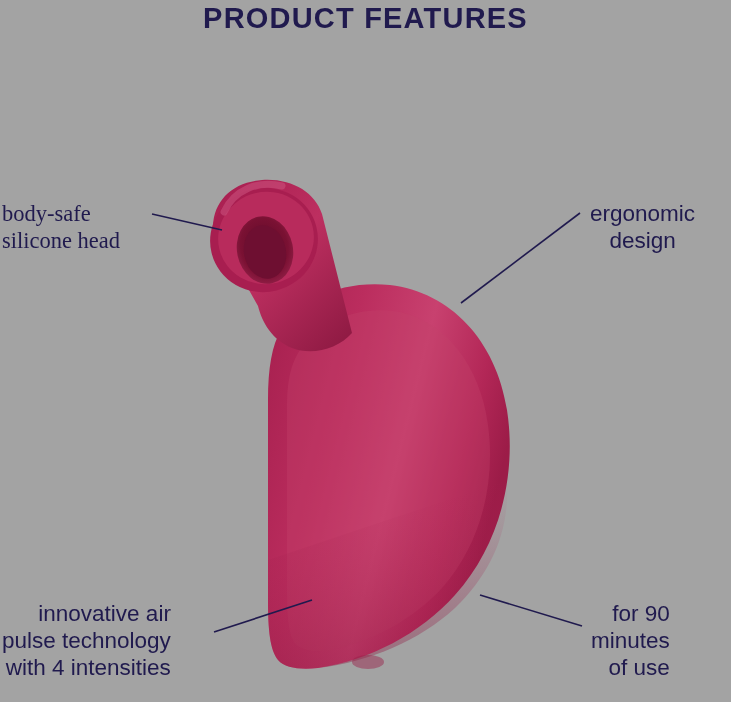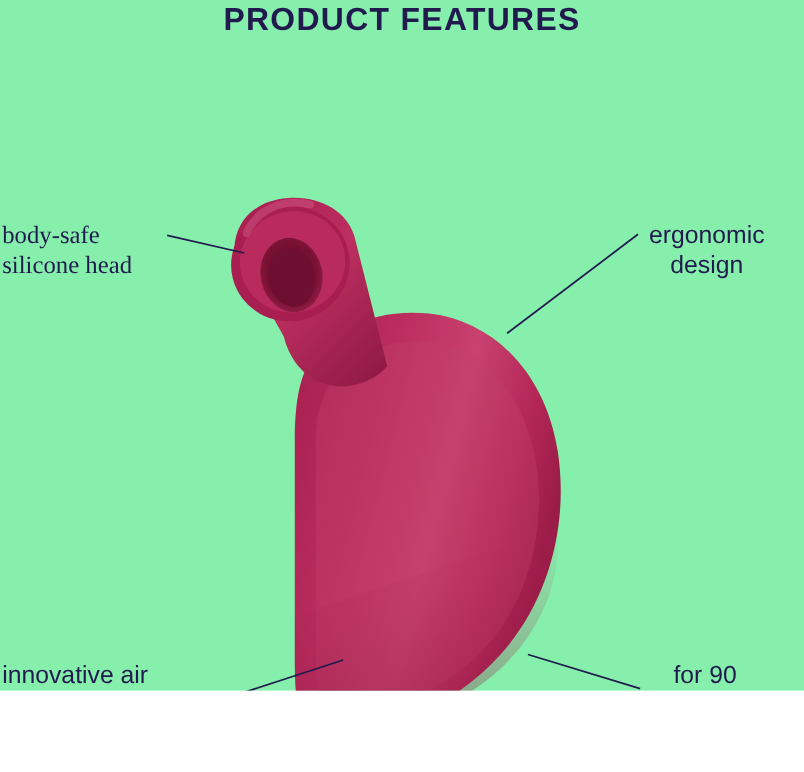--- a/index.html
+++ b/index.html
@@ -3,22 +3,22 @@
 <meta charset="utf-8">
 <style>
   html, body {
     margin: 0;
     padding: 0;
     background: #ffffff;
   }
   #page {
     position: relative;
     width: 731px;
-    height: 628px;
-    background: #86efac;
+    height: 702px;
+    background: #a3a3a3;
     overflow: hidden;
     font-family: "Liberation Sans", sans-serif;
   }
   #title {
     position: absolute;
     top: 2px;
     left: 0;
     width: 731px;
     text-align: center;
     font-size: 29px;
@@ -42,21 +42,21 @@
     font-family: Liberation Serif, serif;
   }
   #label-ergonomic {
     left: 590px;
     top: 200px;
     text-align: center;
   }
   #label-innovative {
     left: 2px;
     top: 600px;
-    text-align: left;
+    text-align: right;
   }
   #label-90min {
     left: 591px;
     top: 600px;
     text-align: right;
   }
   #product-svg, #leader-svg {
     position: absolute;
     left: 0;
     top: 0;

